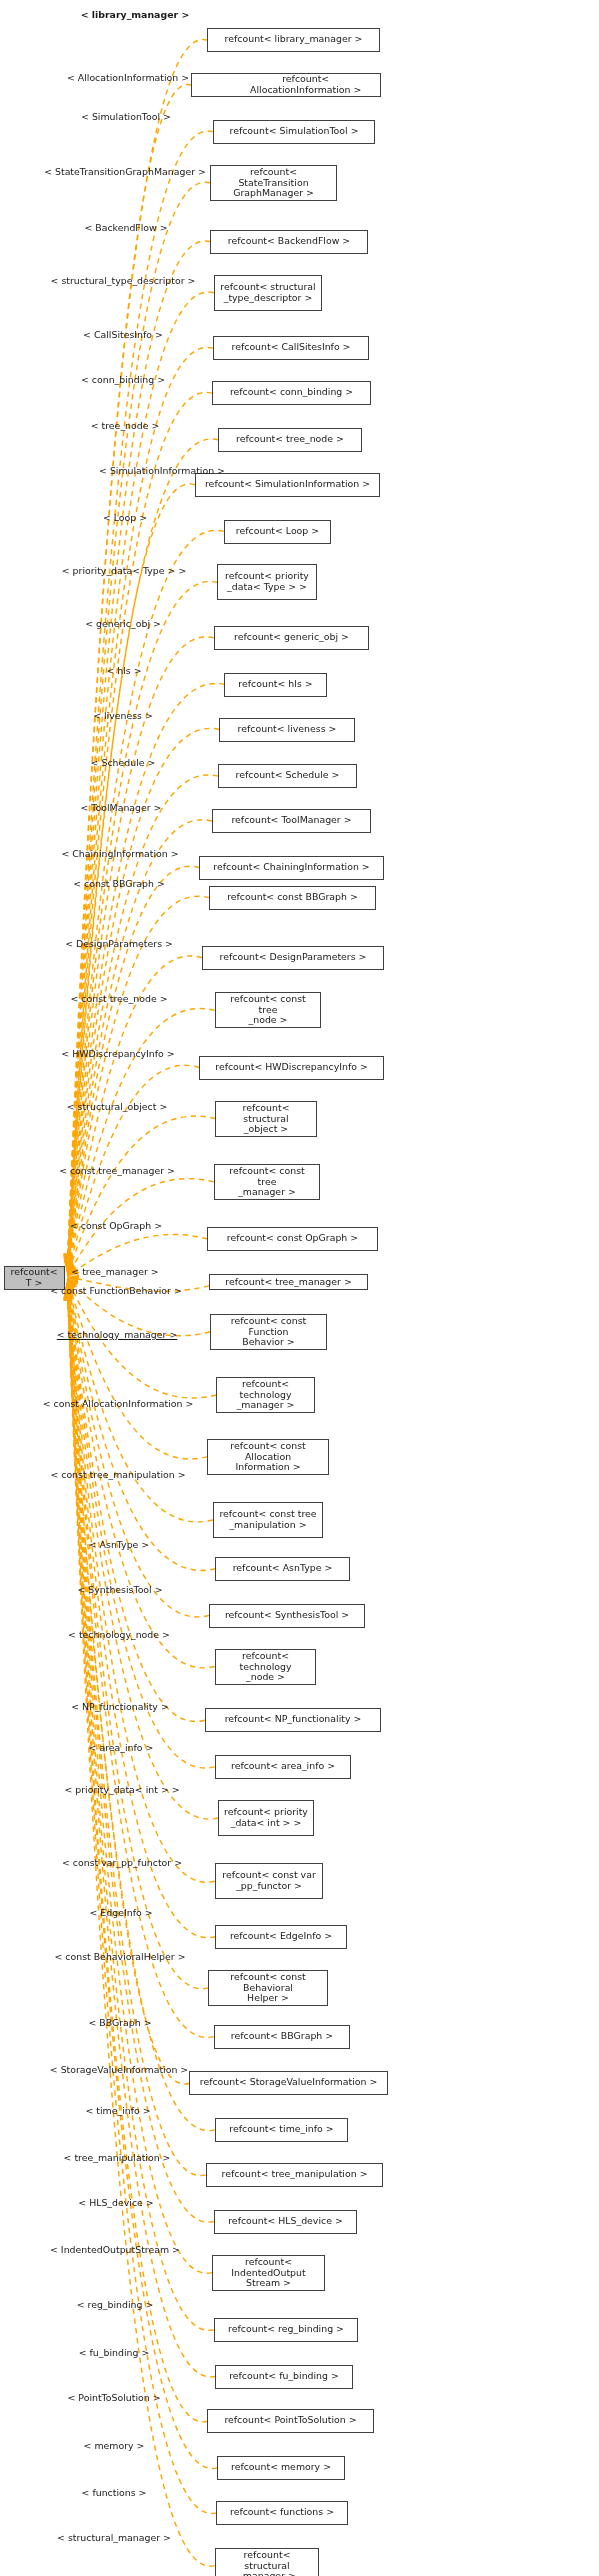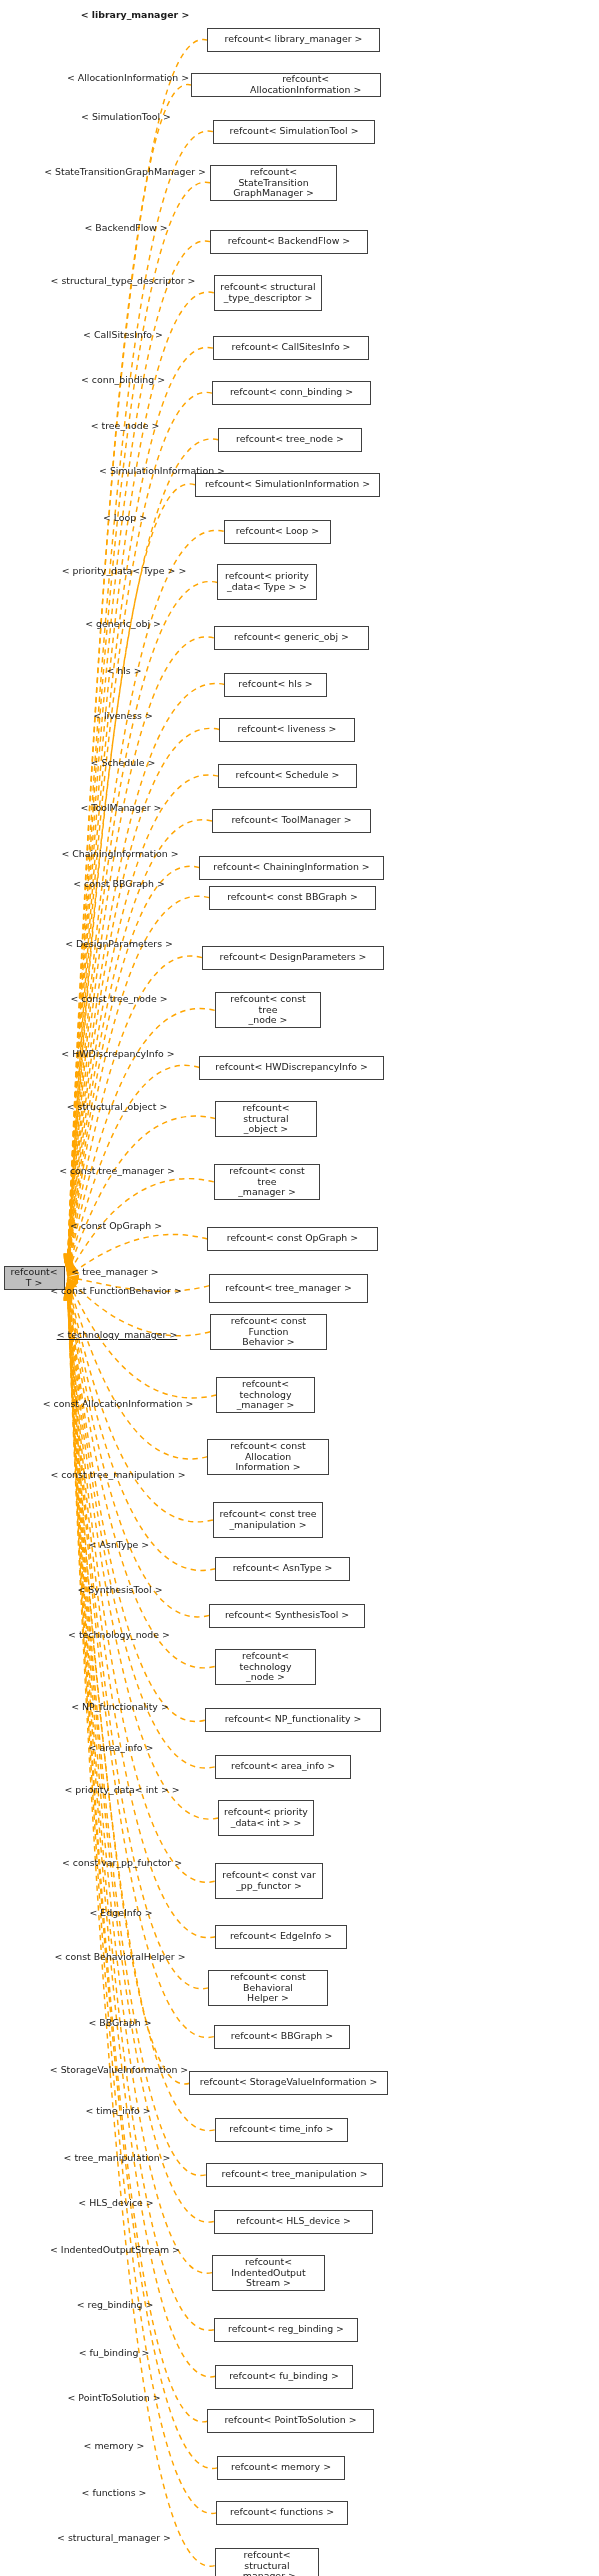--- a/index.html
+++ b/index.html
@@ -126,21 +126,21 @@
       <div class="node" style="left: 199px; top: 1056px; width: 185px; height: 23.6px; font-size: 9.4px;">refcount&lt; HWDiscrepancyInfo &gt;</div>
       <div class="elabel" style="left: 118px; top: 1049px;">&lt; HWDiscrepancyInfo &gt;</div>
       <div class="node" style="left: 215px; top: 1101px; width: 102px; height: 36px; font-size: 9.4px;">refcount&lt; structural
 _object &gt;</div>
       <div class="elabel" style="left: 117px; top: 1102px;">&lt; structural_object &gt;</div>
       <div class="node" style="left: 214px; top: 1164px; width: 106px; height: 36px; font-size: 9.4px;">refcount&lt; const tree
 _manager &gt;</div>
       <div class="elabel" style="left: 117px; top: 1166px;">&lt; const tree_manager &gt;</div>
       <div class="node" style="left: 207px; top: 1227px; width: 171px; height: 23.6px; font-size: 9.4px;">refcount&lt; const OpGraph &gt;</div>
       <div class="elabel" style="left: 116px; top: 1221px;">&lt; const OpGraph &gt;</div>
-      <div class="node" style="left: 209px; top: 1274px; width: 159px; height: 29px; font-size: 9.4px;">refcount&lt; tree_manager &gt;</div>
+      <div class="node" style="left: 209px; top: 1274px; width: 159px; height: 16px; font-size: 9.4px;">refcount&lt; tree_manager &gt;</div>
       <div class="elabel" style="left: 115px; top: 1267px;">&lt; tree_manager &gt;</div>
       <div class="node" style="left: 210px; top: 1314px; width: 117px; height: 36px; font-size: 9.4px;">refcount&lt; const Function
 Behavior &gt;</div>
       <div class="elabel" style="left: 116px; top: 1286px;">&lt; const FunctionBehavior &gt;</div>
       <div class="node" style="left: 216px; top: 1377px; width: 99px; height: 36px; font-size: 9.4px;">refcount&lt; technology
 _manager &gt;</div>
       <div class="elabel" style="left: 117px; top: 1330px; text-decoration: underline;">&lt; technology_manager &gt;</div>
       <div class="node" style="left: 207px; top: 1439px; width: 122px; height: 36px; font-size: 9.4px;">refcount&lt; const Allocation
 Information &gt;</div>
       <div class="elabel" style="left: 118px; top: 1399px; text-align: center;">&lt; const AllocationInformation &gt;</div>
@@ -170,21 +170,21 @@
 Helper &gt;</div>
       <div class="elabel" style="left: 120px; top: 1952px;">&lt; const BehavioralHelper &gt;</div>
       <div class="node" style="left: 214px; top: 2025px; width: 136px; height: 23.6px; font-size: 9.4px;">refcount&lt; BBGraph &gt;</div>
       <div class="elabel" style="left: 120px; top: 2018px;">&lt; BBGraph &gt;</div>
       <div class="node" style="left: 189px; top: 2071px; width: 199px; height: 23.6px; font-size: 9.4px;">refcount&lt; StorageValueInformation &gt;</div>
       <div class="elabel" style="left: 119px; top: 2065px;">&lt; StorageValueInformation &gt;</div>
       <div class="node" style="left: 215px; top: 2118px; width: 133px; height: 23.6px; font-size: 9.4px;">refcount&lt; time_info &gt;</div>
       <div class="elabel" style="left: 118px; top: 2106px;">&lt; time_info &gt;</div>
       <div class="node" style="left: 206px; top: 2163px; width: 177px; height: 23.6px; font-size: 9.4px;">refcount&lt; tree_manipulation &gt;</div>
       <div class="elabel" style="left: 117px; top: 2153px;">&lt; tree_manipulation &gt;</div>
-      <div class="node" style="left: 214px; top: 2210px; width: 159px; height: 23.6px; font-size: 9.4px;">refcount&lt; HLS_device &gt;</div>
+      <div class="node" style="left: 214px; top: 2210px; width: 143px; height: 23.6px; font-size: 9.4px;">refcount&lt; HLS_device &gt;</div>
       <div class="elabel" style="left: 116px; top: 2198px;">&lt; HLS_device &gt;</div>
       <div class="node" style="left: 212px; top: 2255px; width: 113px; height: 36px; font-size: 9.4px;">refcount&lt; IndentedOutput
 Stream &gt;</div>
       <div class="elabel" style="left: 115px; top: 2245px;">&lt; IndentedOutputStream &gt;</div>
       <div class="node" style="left: 214px; top: 2318px; width: 144px; height: 23.6px; font-size: 9.4px;">refcount&lt; reg_binding &gt;</div>
       <div class="elabel" style="left: 115px; top: 2300px;">&lt; reg_binding &gt;</div>
       <div class="node" style="left: 215px; top: 2365px; width: 138px; height: 23.6px; font-size: 9.4px;">refcount&lt; fu_binding &gt;</div>
       <div class="elabel" style="left: 114px; top: 2348px;">&lt; fu_binding &gt;</div>
       <div class="node" style="left: 207px; top: 2409px; width: 167px; height: 23.6px; font-size: 9.4px;">refcount&lt; PointToSolution &gt;</div>
       <div class="elabel" style="left: 114px; top: 2393px;">&lt; PointToSolution &gt;</div>

